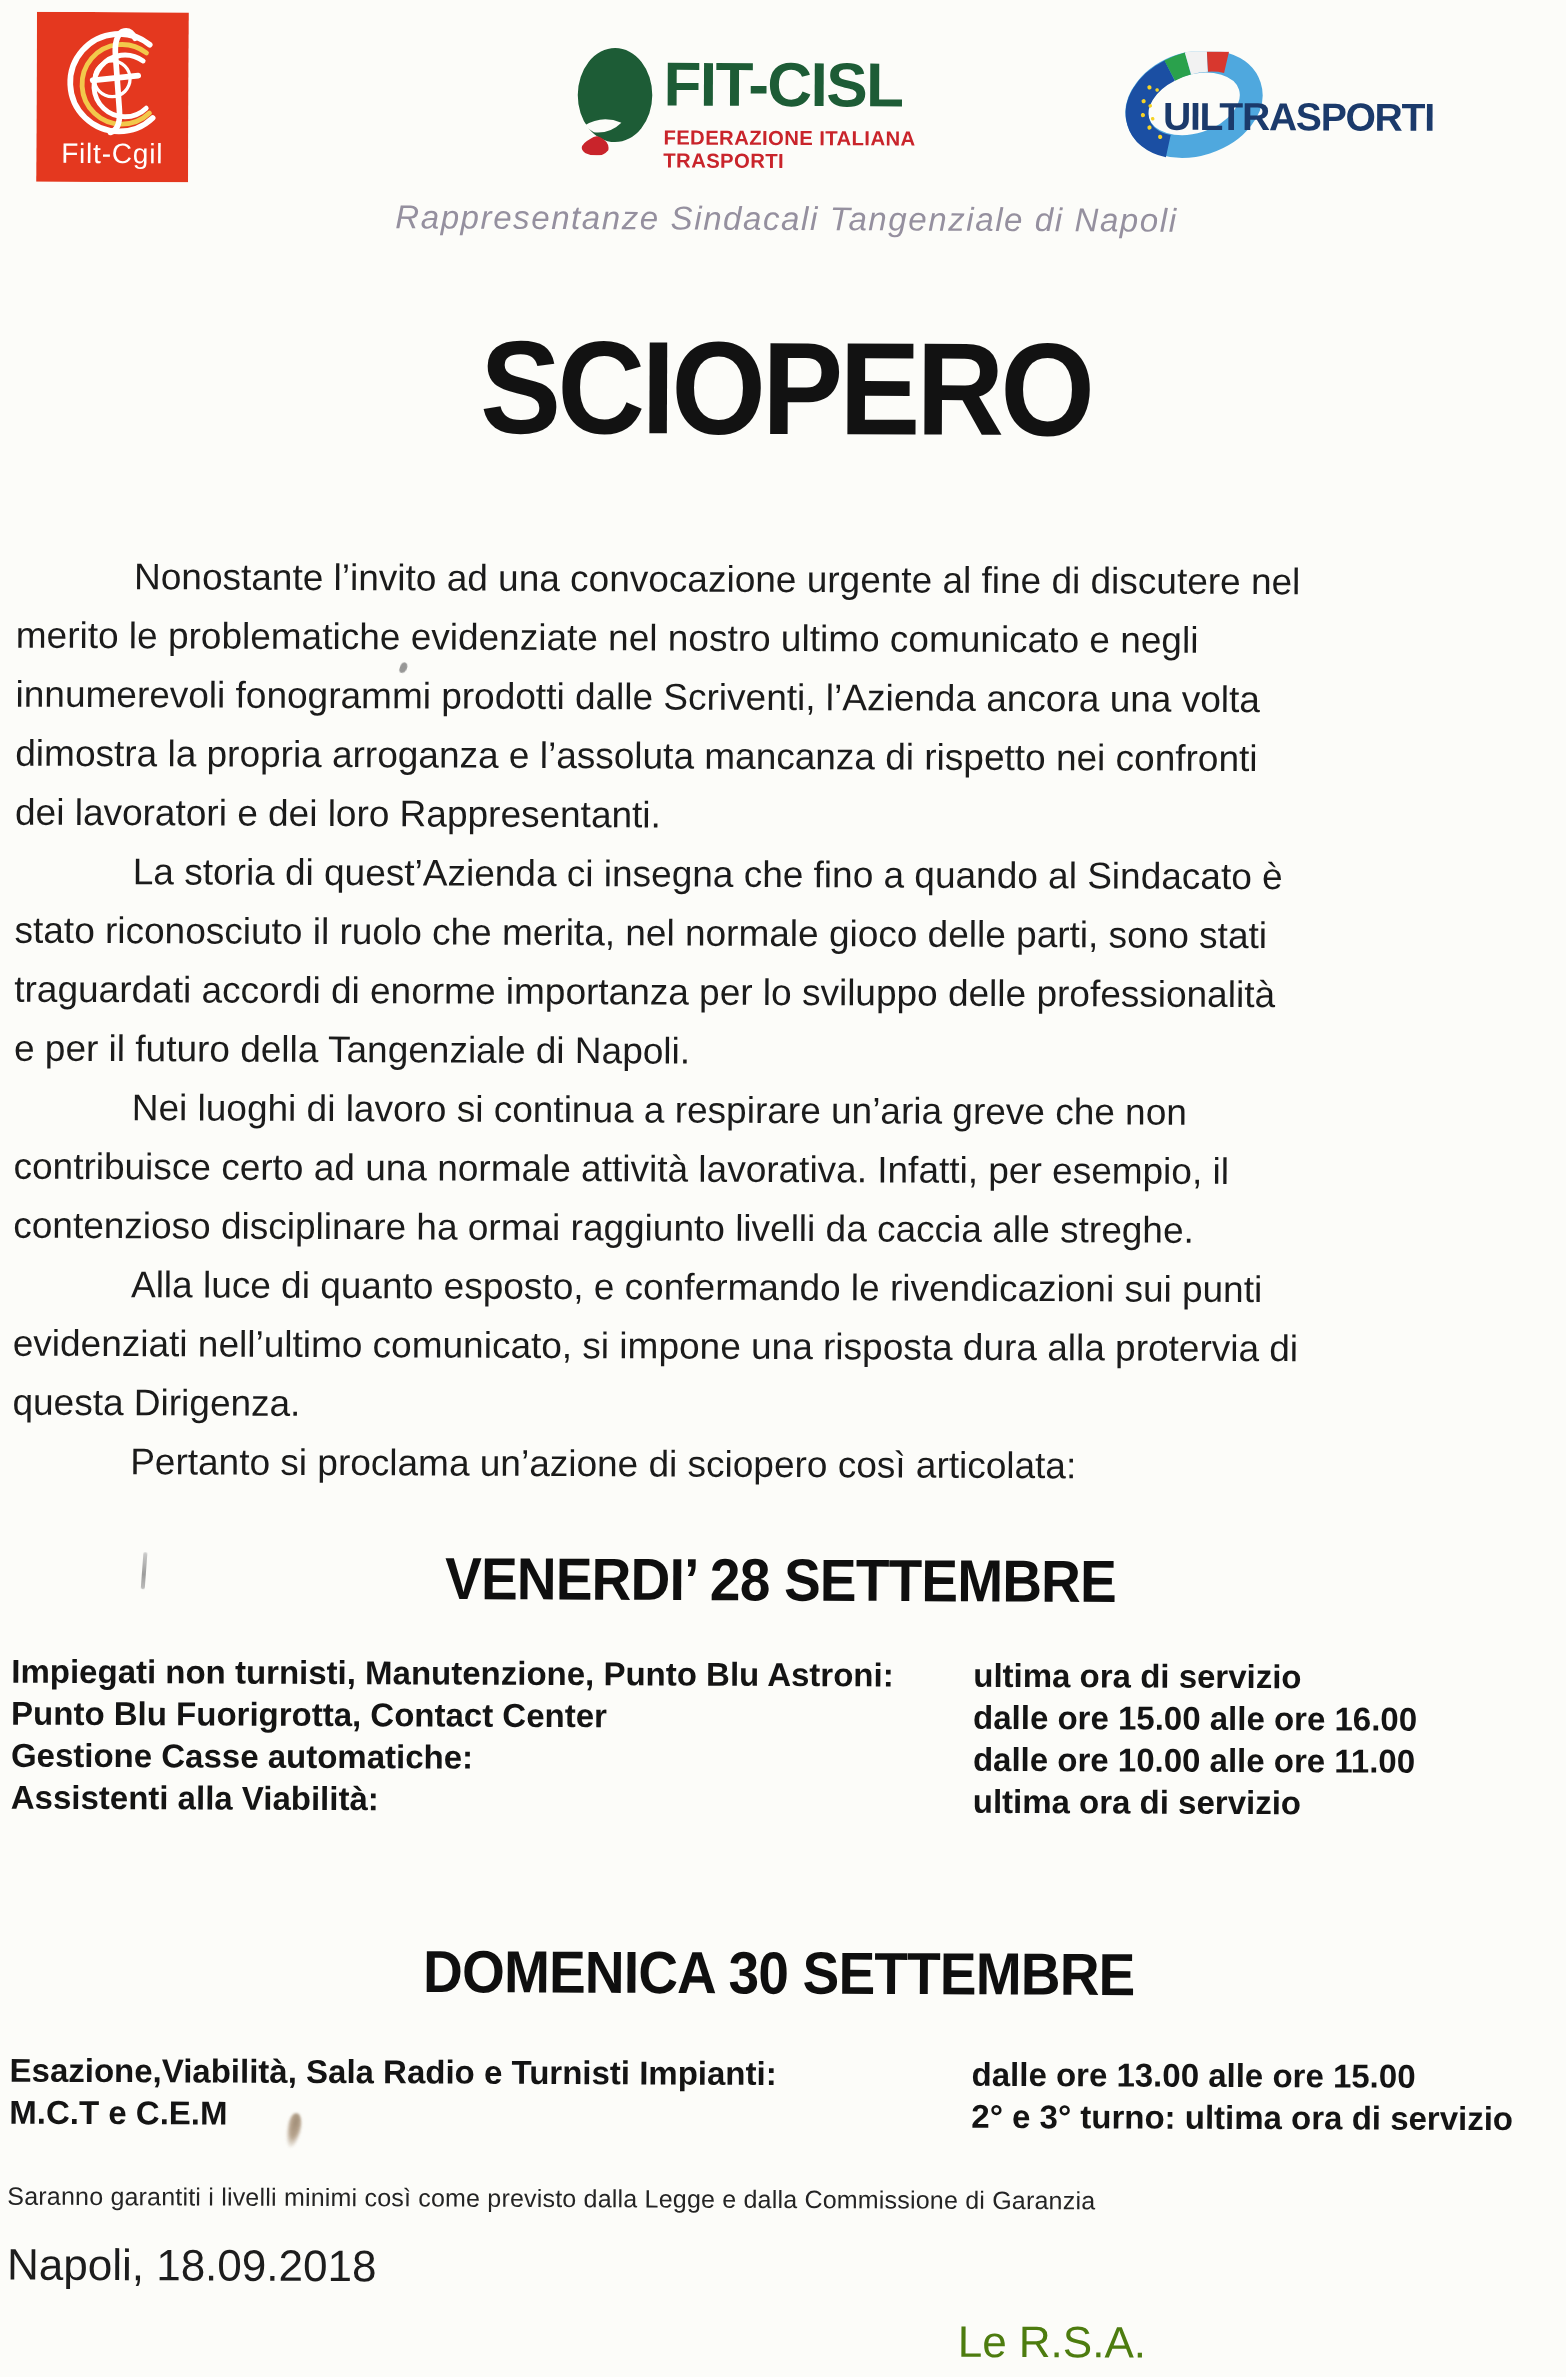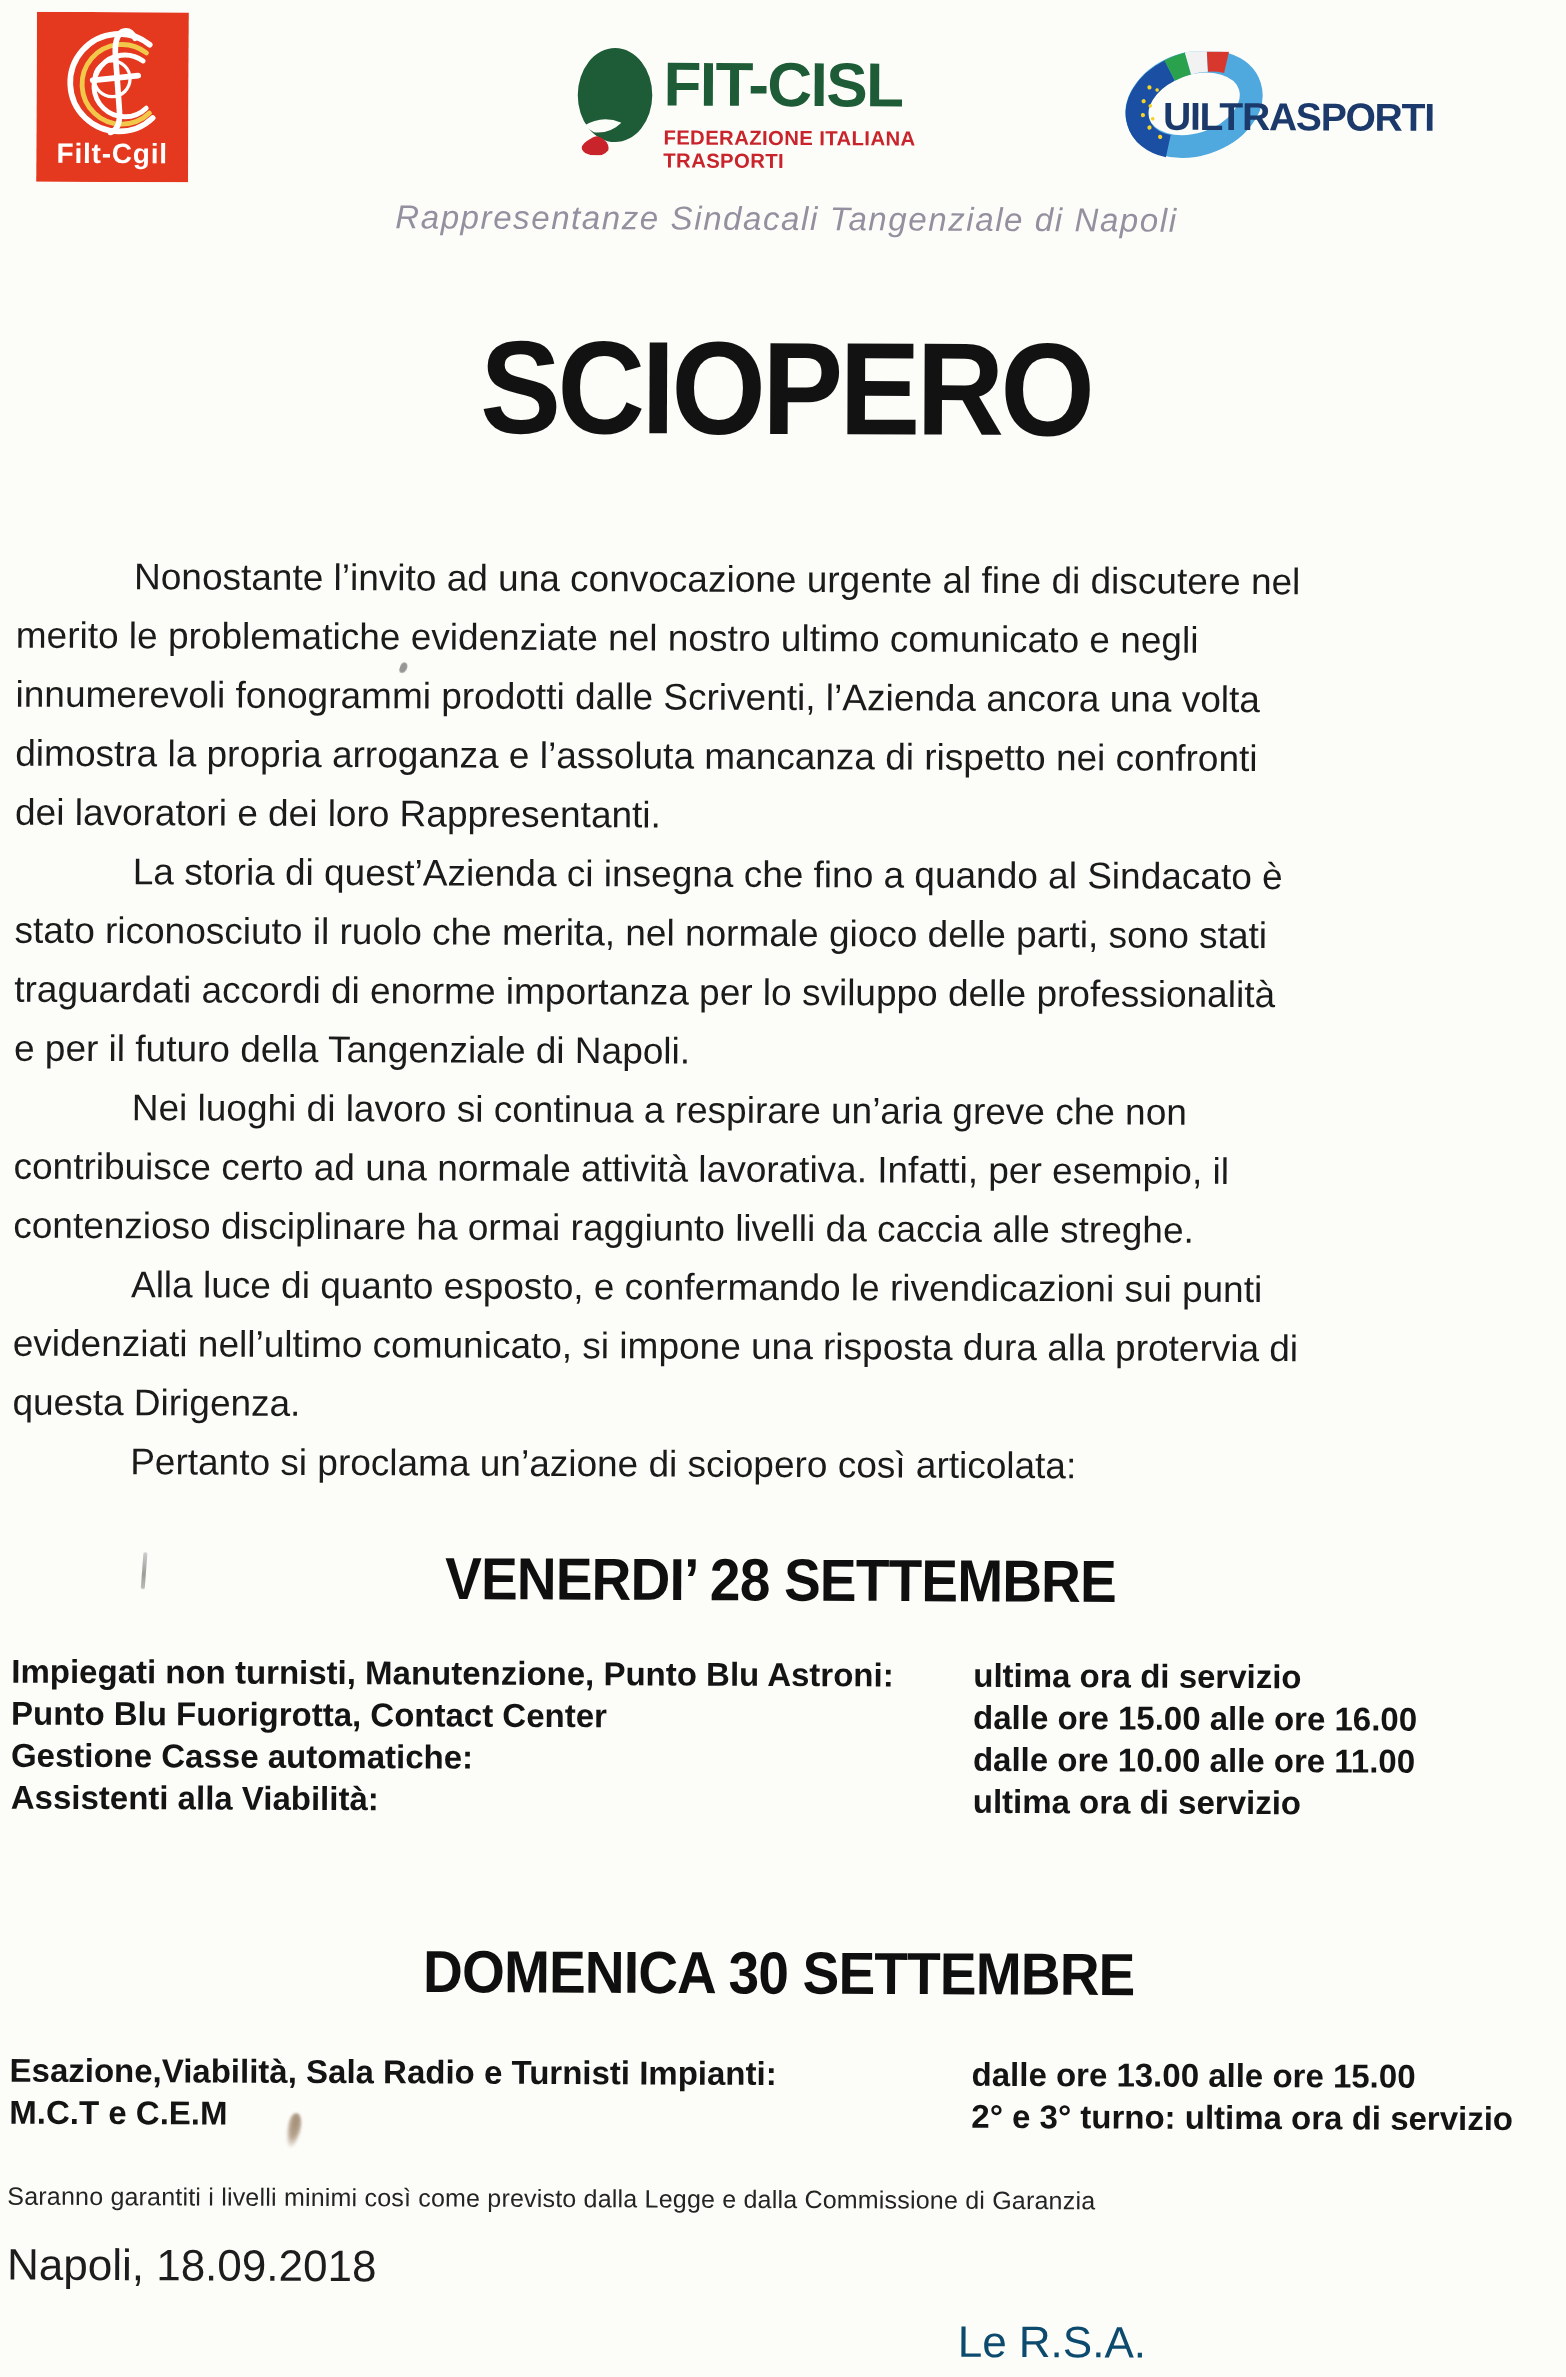--- a/index.html
+++ b/index.html
@@ -8,21 +8,21 @@
     background:#fcfcf9; overflow:hidden;
     font-family:"Liberation Sans", sans-serif; color:#1c1c1c;
   }
   .tilt { position:absolute; inset:0; transform:rotate(0.25deg); transform-origin:50% 38%; }
 
   
   .logo-filt { position:absolute; left:33px; top:14.7px; width:152px; height:170px; }
   .logo-filt svg { display:block; }
   .filt-label {
     position:absolute; left:0; right:0; bottom:11.4px; text-align:center;
-    color:#ffffff; font-weight:bold; font-size:28px; letter-spacing:0.8px;
+    color:#ffffff; font-weight:normal; font-size:28px; letter-spacing:0.8px;
   }
   .logo-fit { position:absolute; left:571px; top:47px; width:383px; height:122px; display:flex; }
   .fit-mark { width:81px; height:109px; flex:0 0 auto; }
   .fit-texts { margin-left:8.1px; padding-top:6.5px; }
   .fit-name { font-size:62px; font-weight:bold; letter-spacing:-1.6px; line-height:62px; }
   .fit-sub  { font-size:20.3px; font-weight:bold; letter-spacing:0.4px; margin-top:11.4px; }
   .logo-uil { position:absolute; left:1117px; top:50px; width:326px; height:109px; }
 
   
   .stamp {
@@ -56,21 +56,21 @@
   .schedule { position:absolute; left:14.7px; width:1530px; font-size:33px; font-weight:bold; line-height:42px; color:#141414; }
   .sch-ven { top:1654px; }
   .sch-dom { top:2053px; }
   .srow { display:flex; }
   .srow .cell-l { width:962px; white-space:pre; }
   .srow .cell-r { flex:1; white-space:pre; }
 
   
   .guarantee { position:absolute; left:13px; top:2185px; font-size:25px; color:#242424; letter-spacing:0.2px; }
   .place-date { position:absolute; left:13px; top:2243px; font-size:44px; color:#1d1d1d; }
-  .signature  { position:absolute; left:964px; top:2316px; font-size:44px; color:#0c4a6e; }
+  .signature  { position:absolute; left:964px; top:2316px; font-size:44px; color:#4d7c0f; }
 
   
   .scratch {
     position:absolute; left:145px; top:1555px; width:4.1px; height:37px;
     background:linear-gradient(#bdbdbd, #7d7d7d 60%, #a9a9a9);
     border-radius:2.4px; transform:rotate(4deg); filter:blur(0.5px); opacity:0.75;
   }
   .smudge {
     position:absolute; left:291px; top:2115px; width:14.7px; height:36px;
     background:radial-gradient(ellipse at 55% 25%, #8a7358 0%, #a78f74 40%, transparent 70%);

